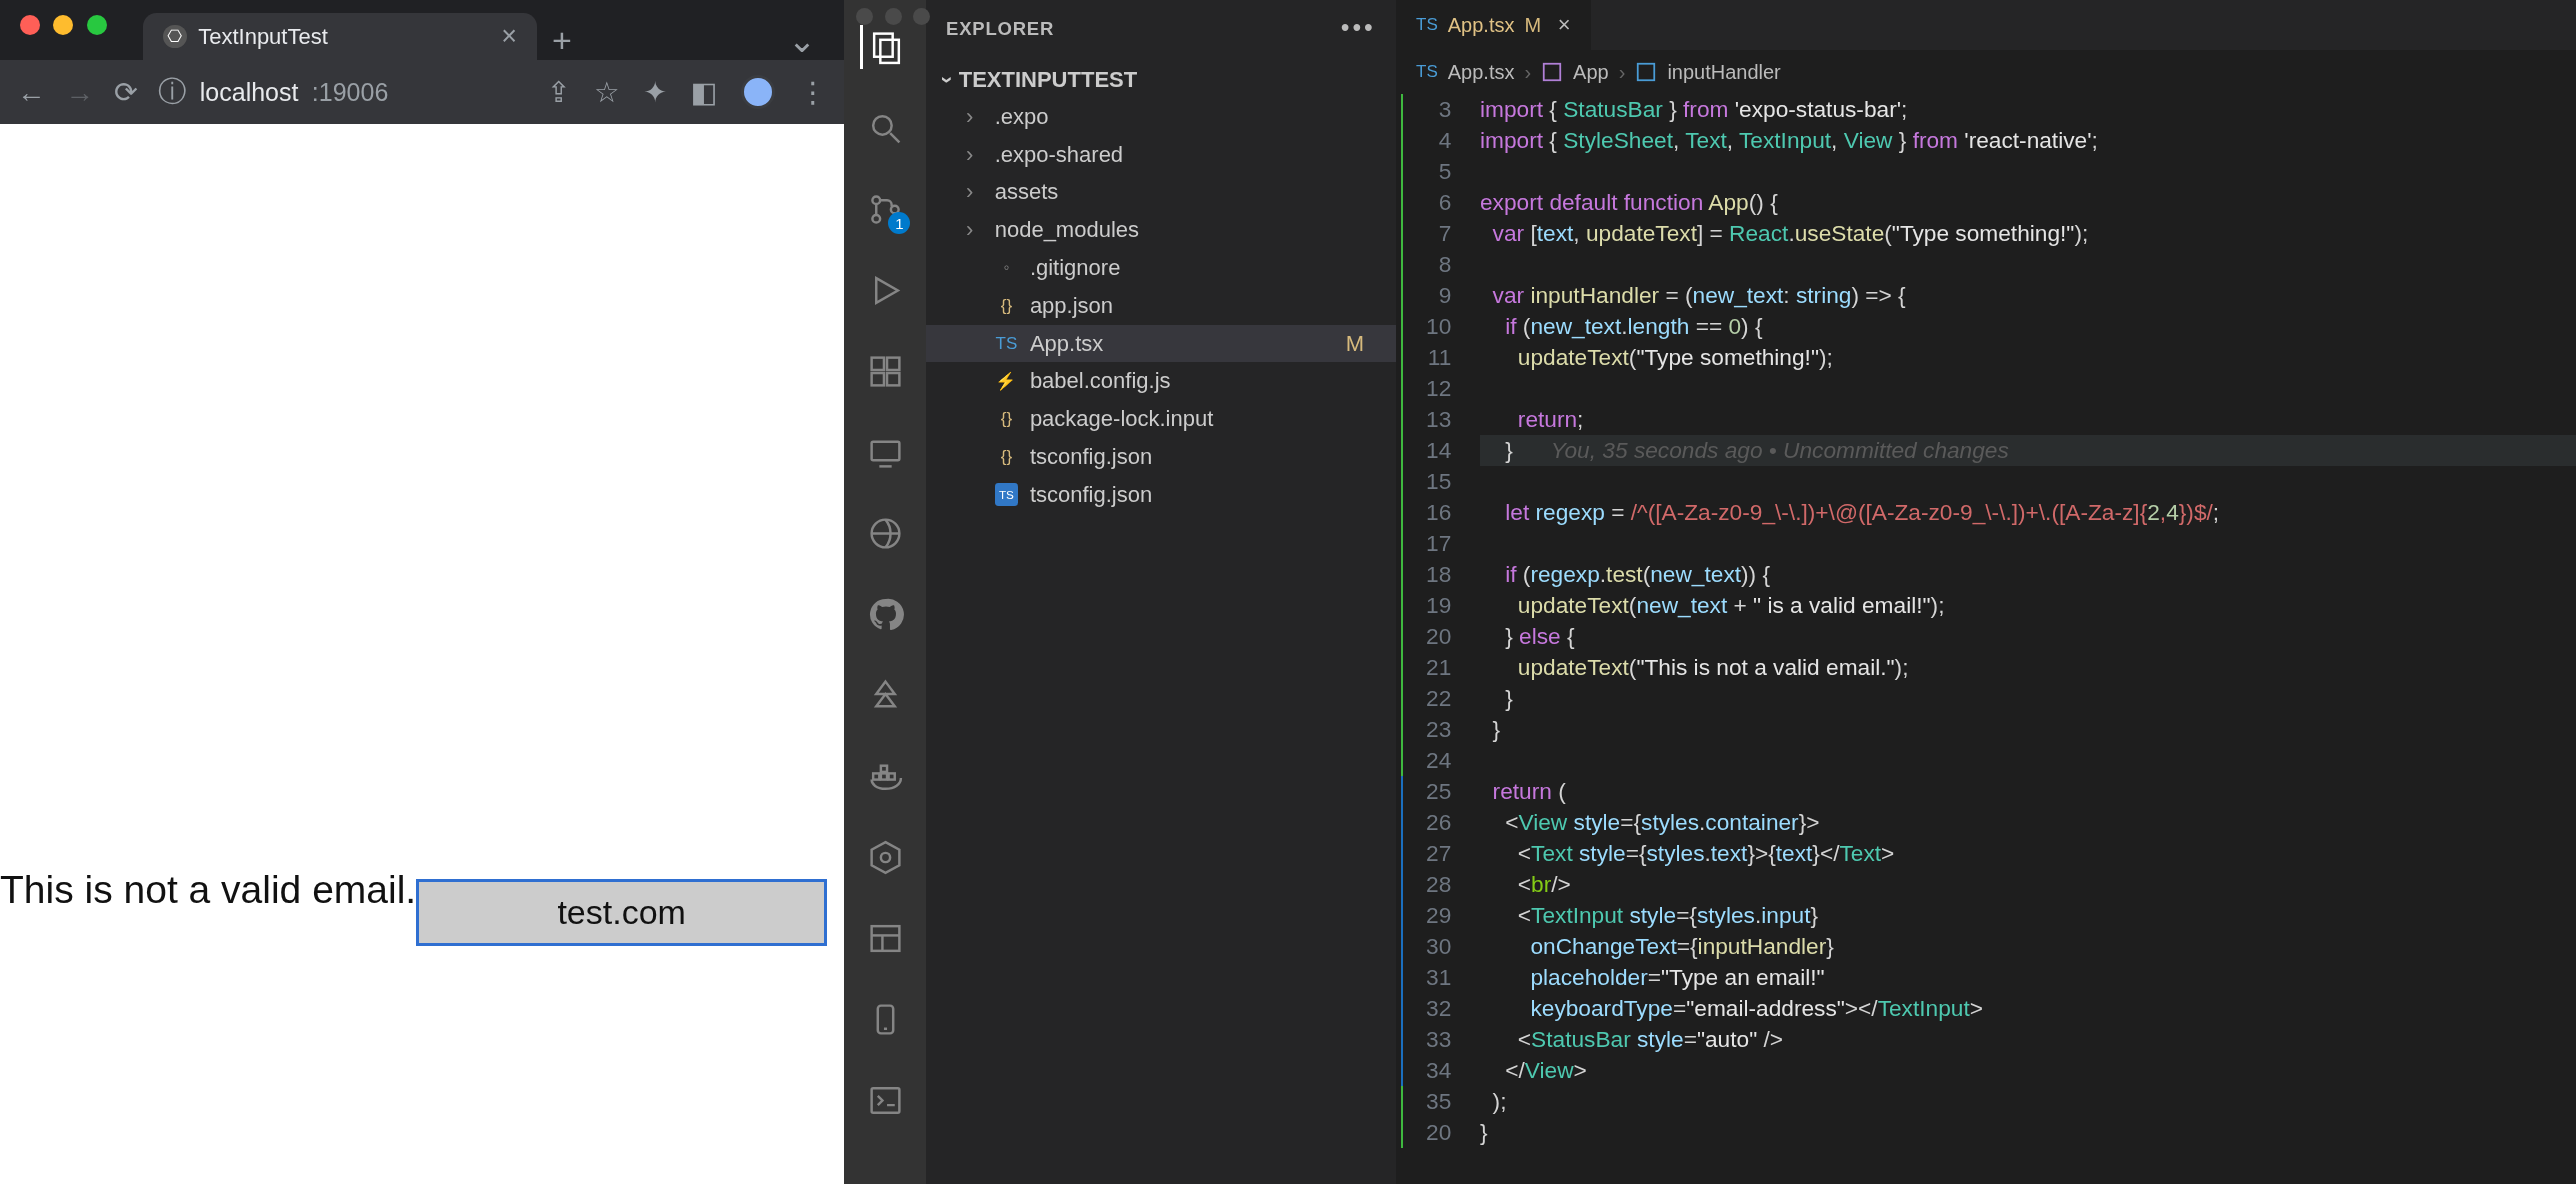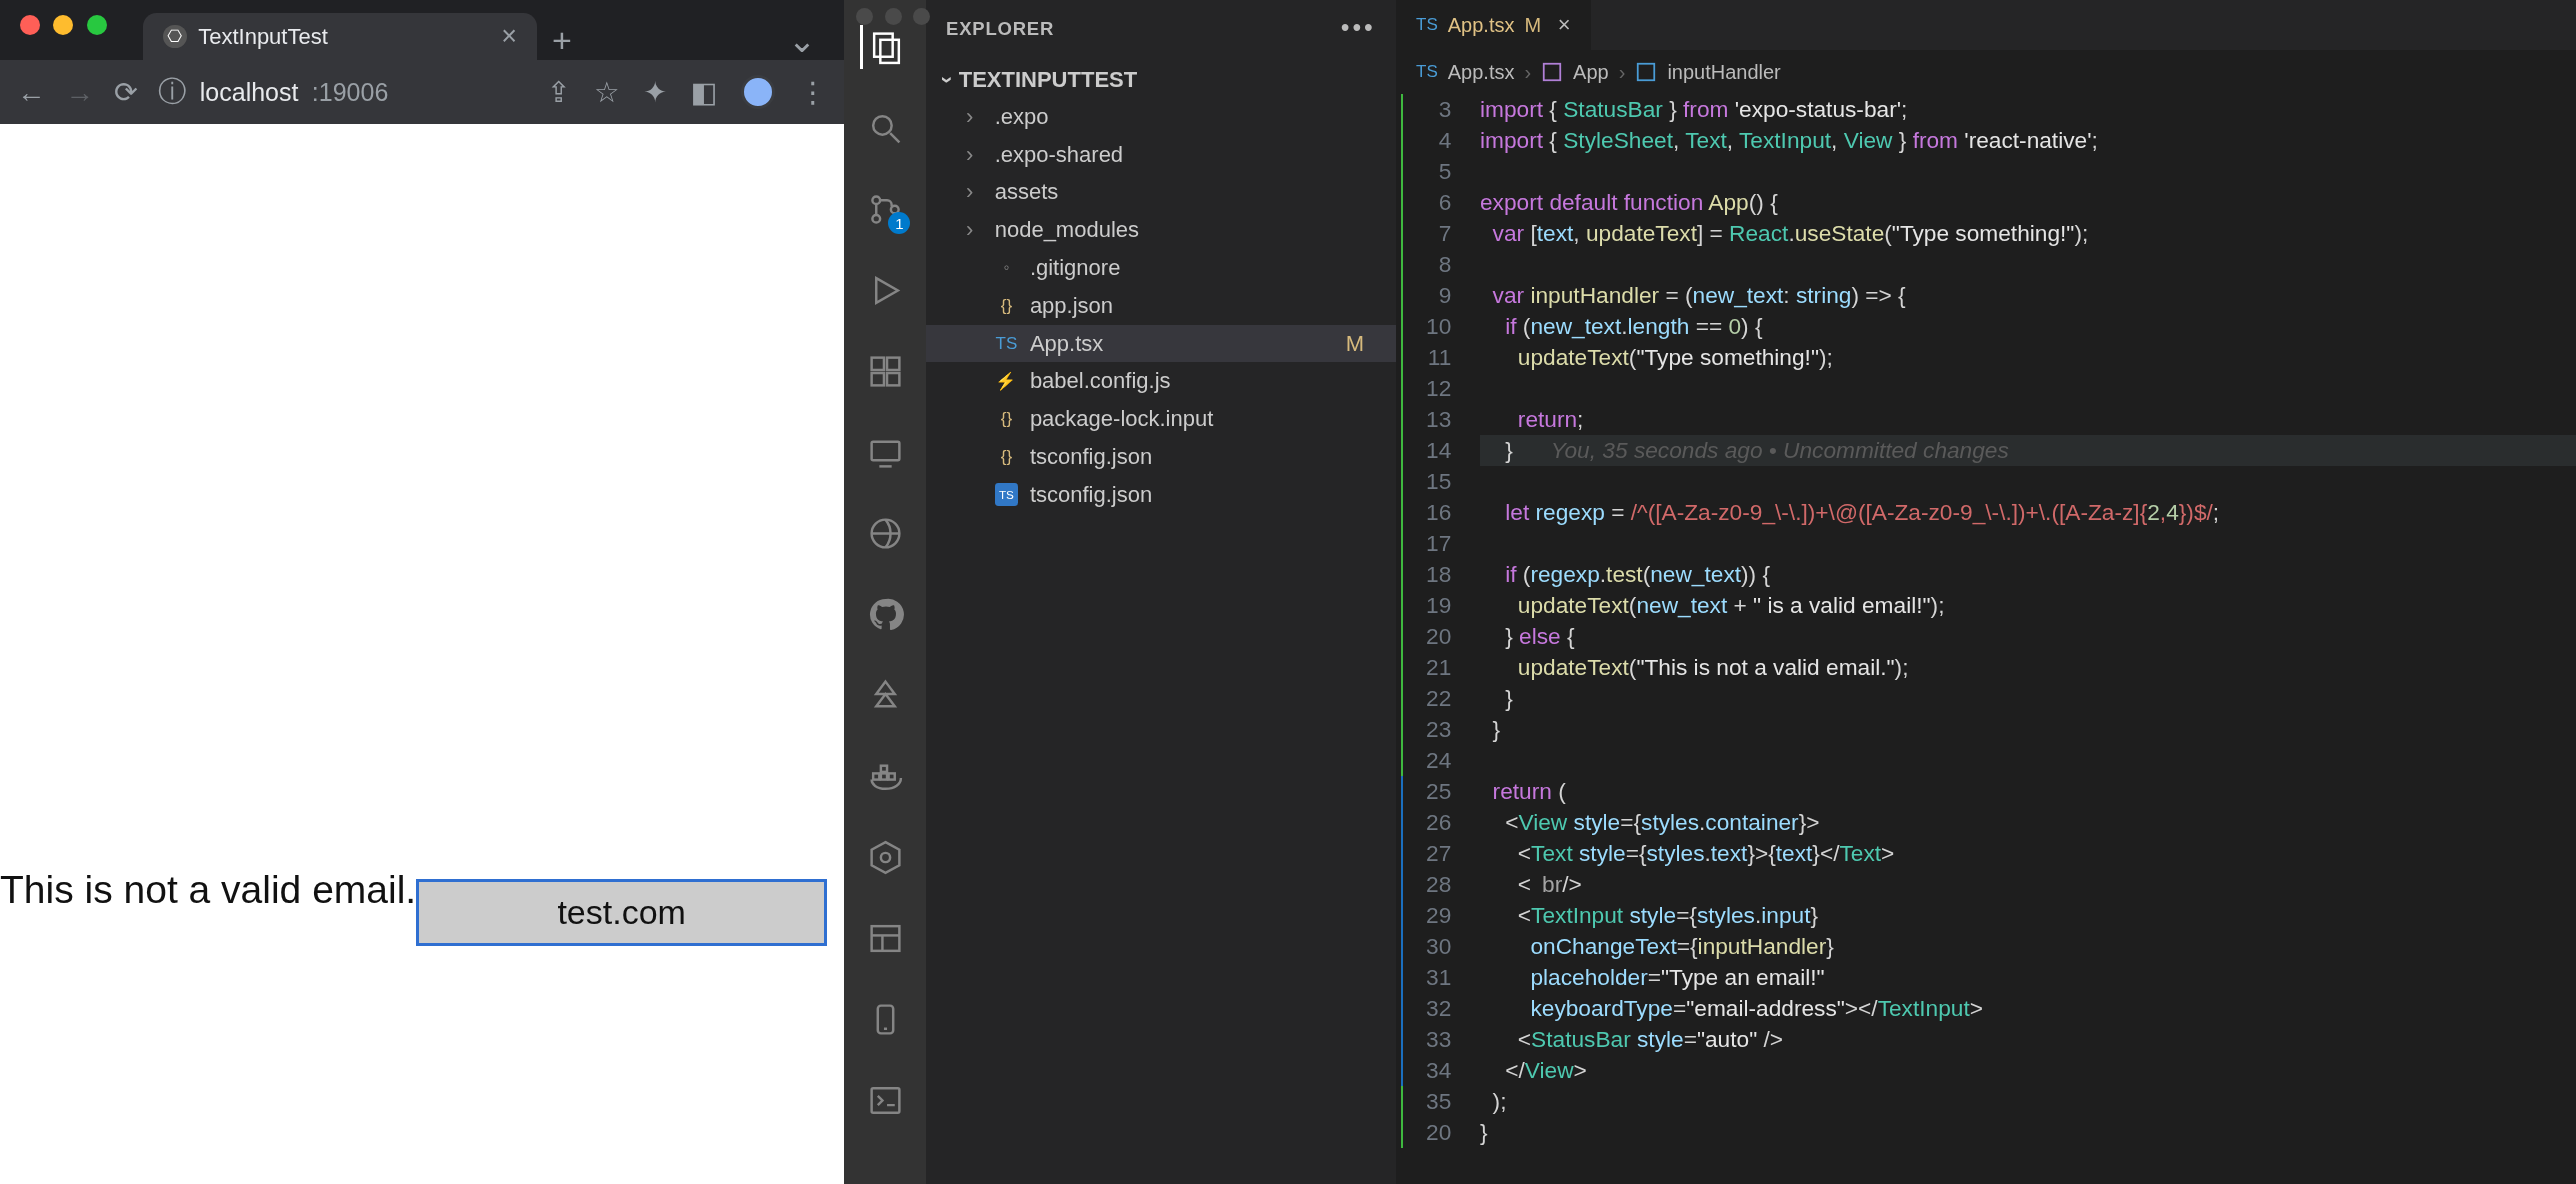--- a/index.html
+++ b/index.html
@@ -76,21 +76,21 @@
 .codetext .hl{background:#2a2d2e;display:inline-block;width:100%;}
 
 
 .k{color:#c678dd;} 
 .fn{color:#dcdcaa;} 
 .cls{color:#4ec9b0;} 
 .s{color:#e5e5e5;} 
 .v{color:#9cdcfe;} 
 .n{color:#b5cea8;}
 .rgx{color:#d16969;}
-.tag{color:#a3a3a3;margin-left:11px;}
+.tag{color:#84cc16;}
 .codelens{color:#5a5a5a;font-style:italic;}
 
 </style>
 </head>
 <body>
 
 <div class="browser">
   <div class="chrome-top">
     <div class="traffic">
       <div class="dot red"></div>

